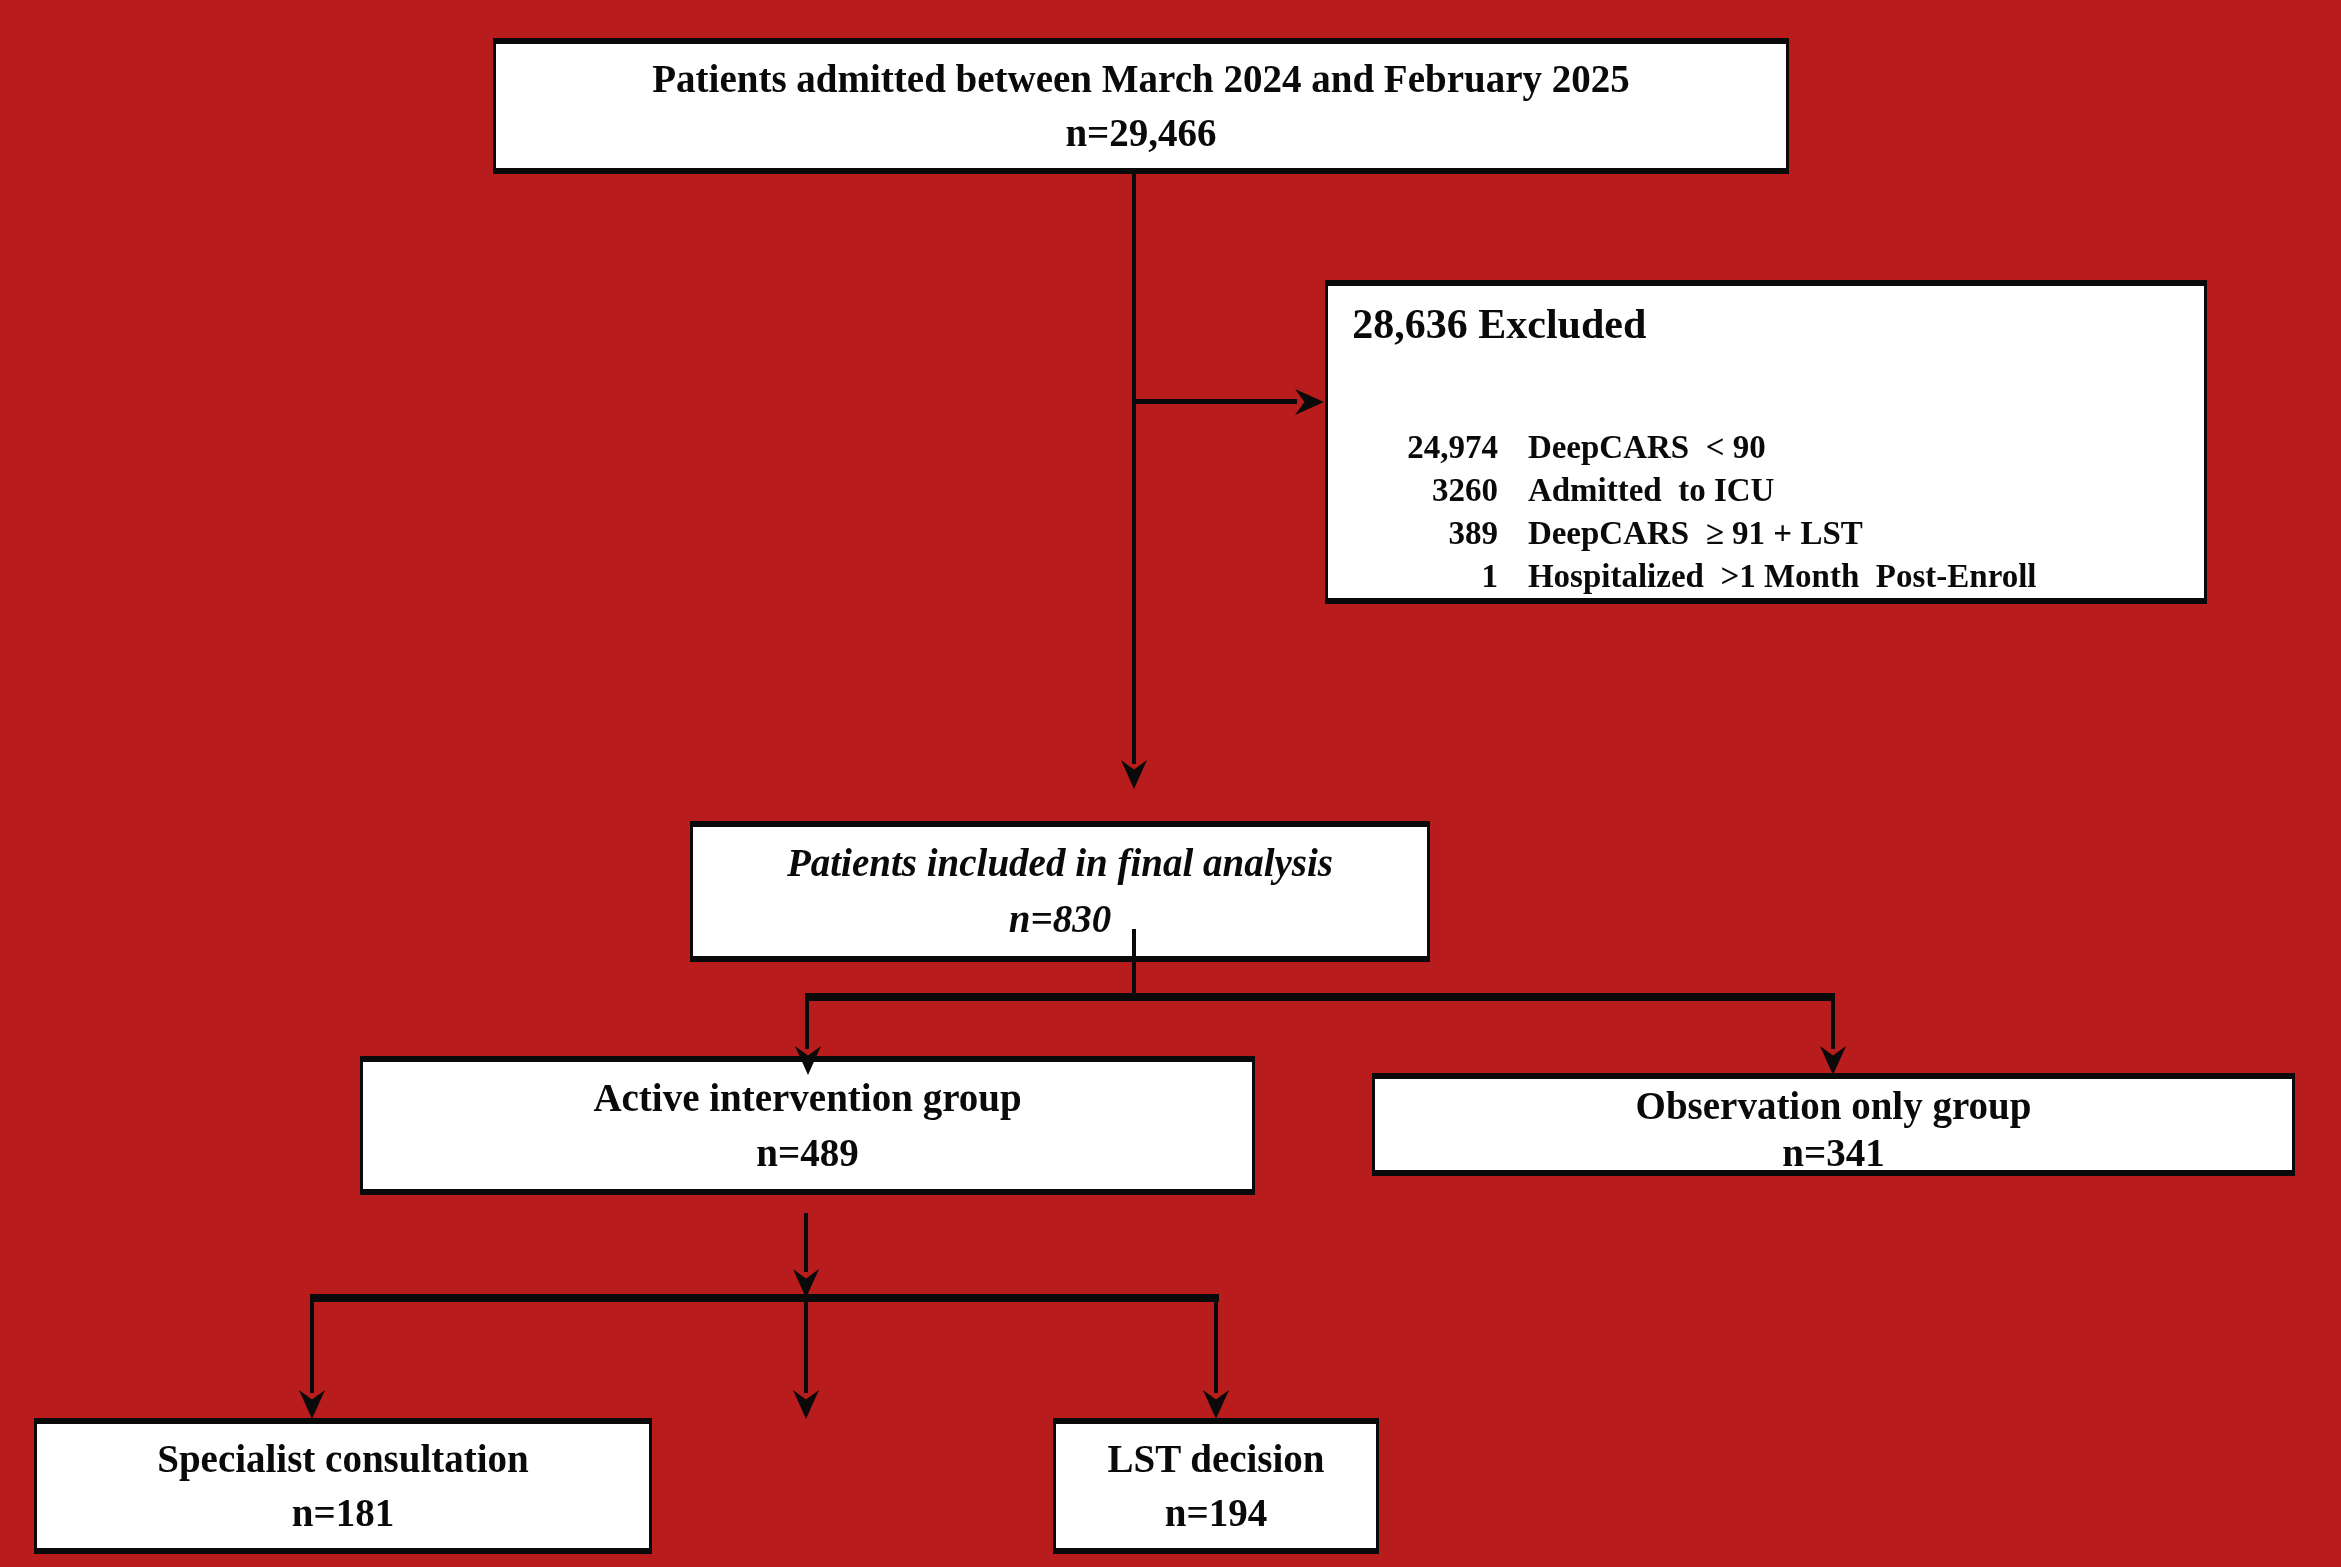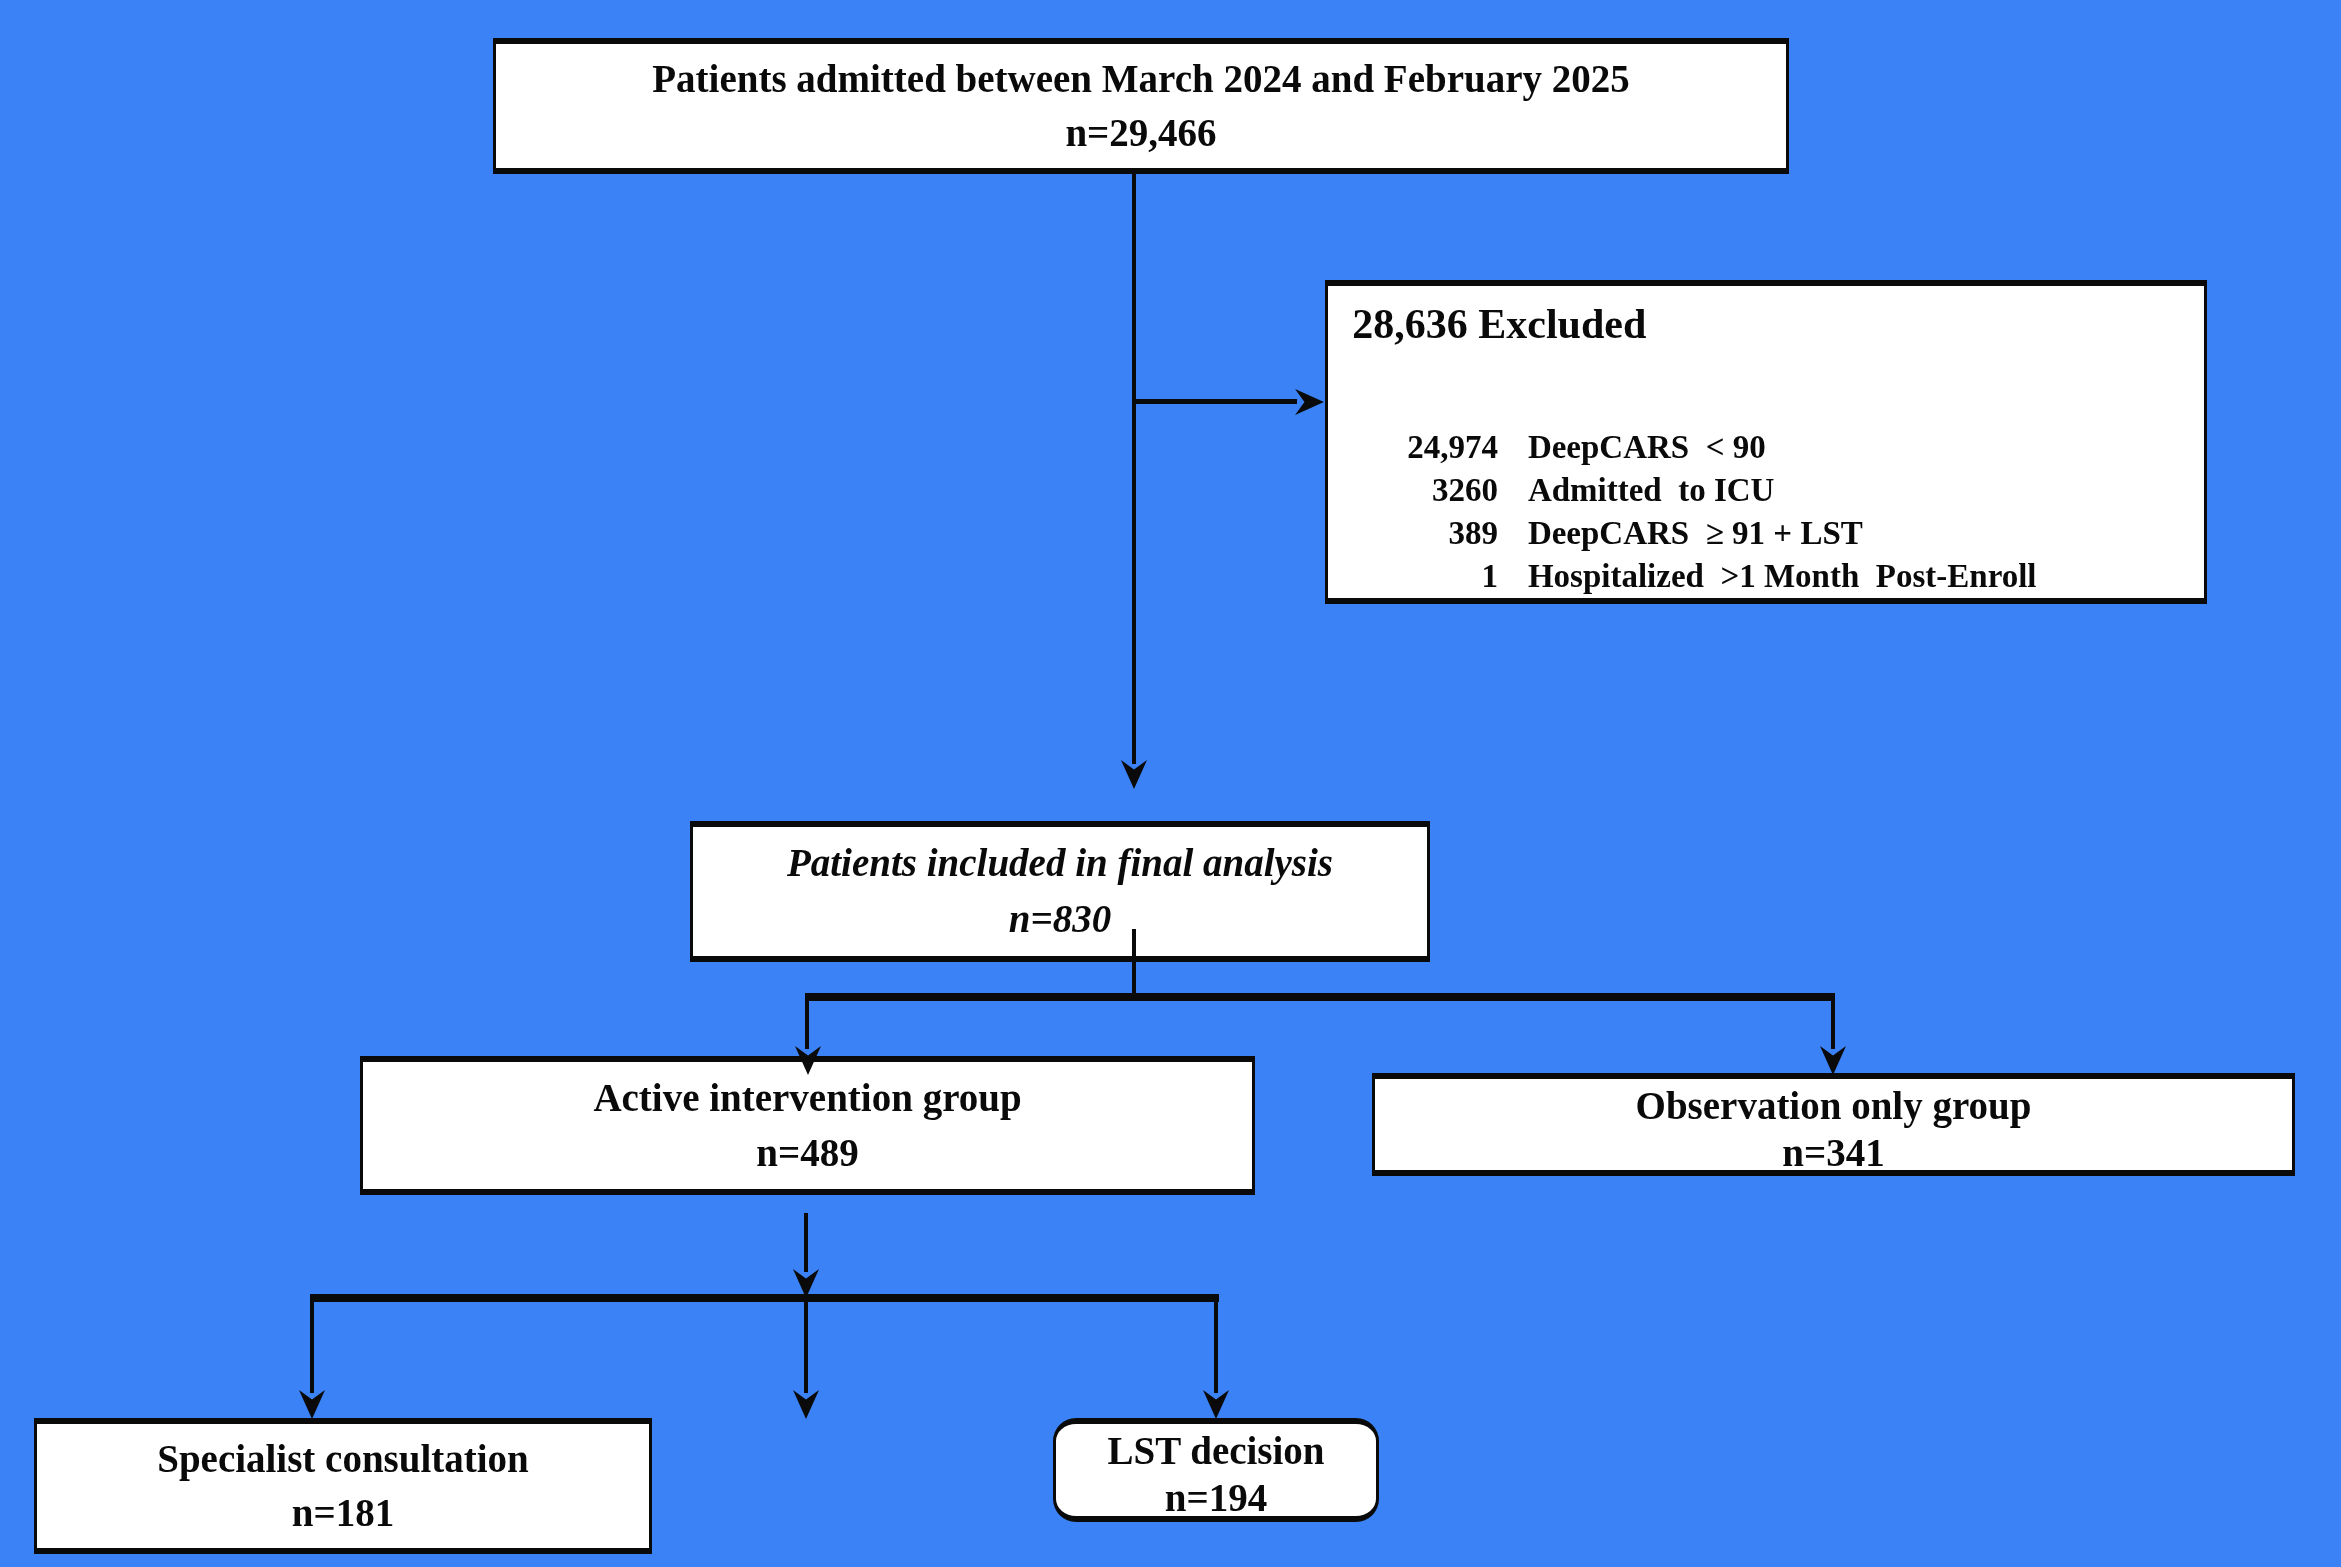--- a/index.html
+++ b/index.html
@@ -4,21 +4,21 @@
 <style>
   html, body {
     margin: 0;
     padding: 0;
     background: #ffffff;
   }
   .stage {
     position: relative;
     width: 2342px;
     height: 1568px;
-    background: #3b82f6;
+    background: #b91c1c;
     font-family: "Liberation Serif", "DejaVu Serif", serif;
     color: #0a0a0a;
     overflow: hidden;
   }
   .box {
     position: absolute;
     box-sizing: border-box;
     border: 3.6px solid #0a0a0a;
     border-top-width: 6.5px;
     border-bottom-width: 6.5px;
@@ -102,21 +102,21 @@
     <div class="bline">Observation only group</div>
     <div class="bline">n=341</div>
   </div>
 
   <div class="box" style="left:34px; top:1418px; width:618px; height:136px;">
     <div class="bline">Specialist consultation</div>
     <div class="bline">n=181</div>
   </div>
 
 
-  <div class="box" style="left:1053px; top:1418px; width:326px; height:104px;border-radius:23px;">
+  <div class="box" style="left:1053px; top:1418px; width:326px; height:136px;">
     <div class="bline">LST decision</div>
     <div class="bline">n=194</div>
   </div>
 
   <div class="cline" style="left:1132px; top:174px; width:4.3px; height:590px;"></div>
   <svg class="ah" style="left:1121px; top:760px;" width="26" height="29" viewBox="0 0 36 40">
       <polygon points="0,0 18,40 36,0 18,13"></polygon>
     </svg>
 
   <div class="cline" style="left:1134px; top:399px; width:163px; height:5px;"></div>

